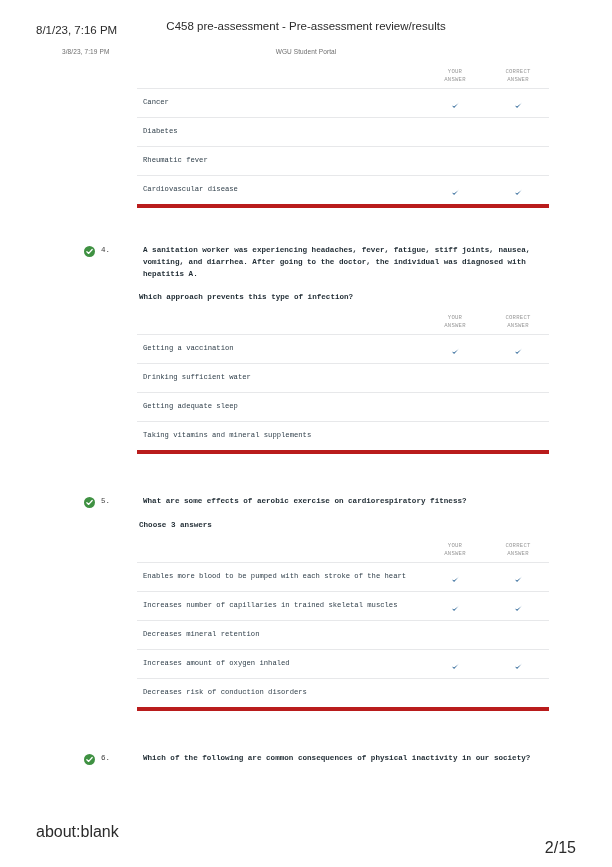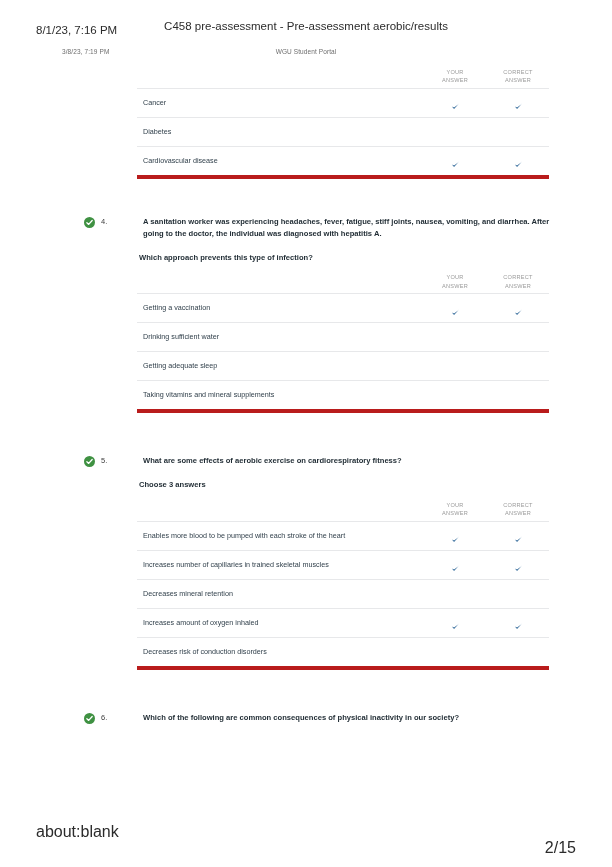--- a/index.html
+++ b/index.html
@@ -95,20 +95,21 @@
   .content {
     position: relative;
     width: 612px;
   }
 
   
   .question {
     position: relative;
     padding-left: 131px;
     padding-right: 42px;
+    font-family: Liberation Mono, monospace;
   }
 
   .q-marker {
     position: absolute;
     left: 84px;
     top: 1px;
     width: 44px;
     height: 14px;
   }
   .q-check-circle {
@@ -207,21 +208,21 @@
     vertical-align: middle;
   }
   .gap-md { height: 25px; }
   .gap-lg { height: 30px; }
 </style>
 </head>
 <body>
 
 <div class="print-header">
   <span class="ph-left">8/1/23, 7:16 PM</span>
-  <span class="ph-center">C458 pre-assessment - Pre-assessment aerobic/results</span>
+  <span class="ph-center">C458 pre-assessment - Pre-assessment review/results</span>
 </div>
 
 <div class="page">
 
   <div class="page-subheader">
     <span class="ps-left">3/8/23, 7:19 PM</span>
     <span class="ps-center">WGU Student Portal</span>
   </div>
 
   <div class="content" id="content">
@@ -235,20 +236,25 @@
             <span class="ans-label">Cancer</span>
             <span class="ans-mark m-your"><svg viewBox="0 0 16 16" aria-hidden="true">
                 <path d="M1.6 8.2 L5.4 12.4 L14.4 2.6 L12.6 4.6 L5.5 9.9 Z" fill="#2a6496"></path>
               </svg></span>
             <span class="ans-mark m-correct"><svg viewBox="0 0 16 16" aria-hidden="true">
                 <path d="M1.6 8.2 L5.4 12.4 L14.4 2.6 L12.6 4.6 L5.5 9.9 Z" fill="#2a6496"></path>
               </svg></span>
           </div>
           <div class="ans-row">
             <span class="ans-label">Diabetes</span>
+            <span class="ans-mark m-your empty"></span>
+            <span class="ans-mark m-correct empty"></span>
+          </div>
+          <div class="ans-row">
+            <span class="ans-label">Rheumatic fever</span>
             <span class="ans-mark m-your empty"></span>
             <span class="ans-mark m-correct empty"></span>
           </div>
           <div class="ans-row">
             <span class="ans-label">Cardiovascular disease</span>
             <span class="ans-mark m-your"><svg viewBox="0 0 16 16" aria-hidden="true">
                 <path d="M1.6 8.2 L5.4 12.4 L14.4 2.6 L12.6 4.6 L5.5 9.9 Z" fill="#2a6496"></path>
               </svg></span>
             <span class="ans-mark m-correct"><svg viewBox="0 0 16 16" aria-hidden="true">
                 <path d="M1.6 8.2 L5.4 12.4 L14.4 2.6 L12.6 4.6 L5.5 9.9 Z" fill="#2a6496"></path>

